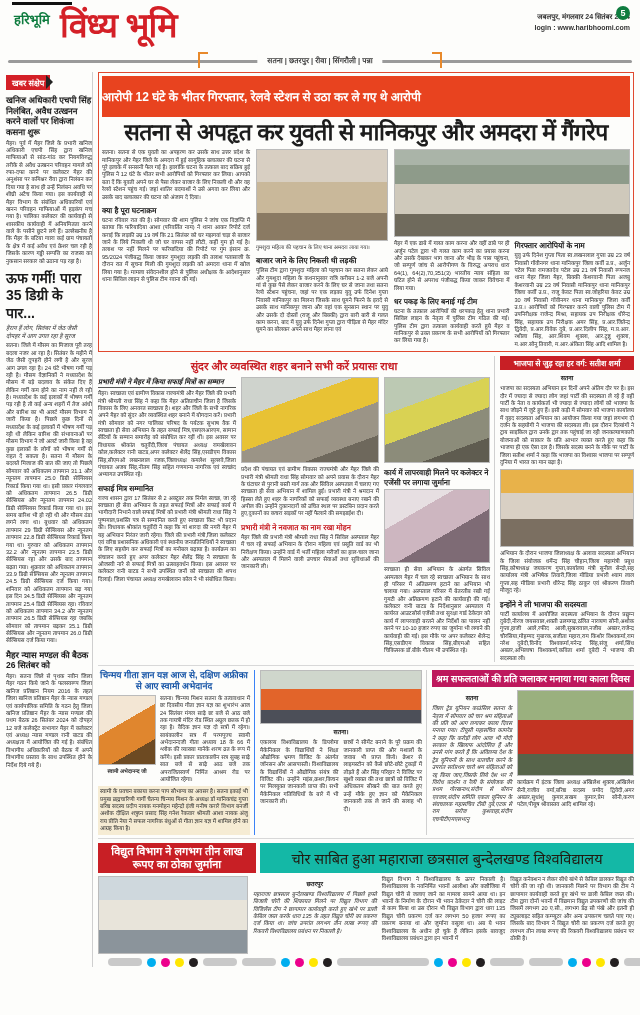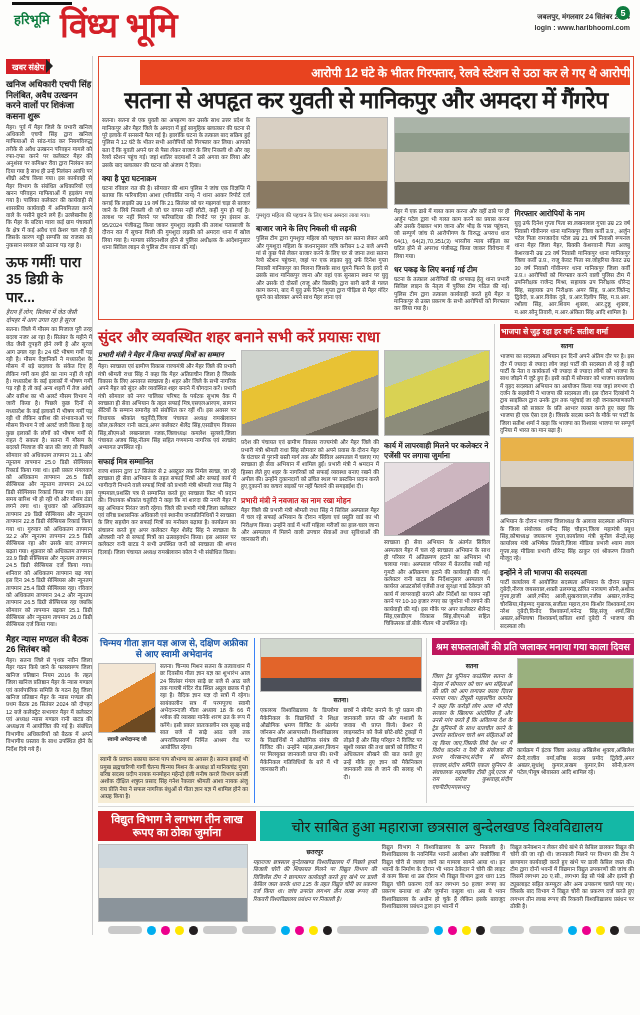--- a/index.html
+++ b/index.html
@@ -25,43 +25,43 @@
   .sidebar{width:86px;flex:none;border-right:1px solid #cfcfcf;padding-right:0;}
   .main{flex:1;min-width:0;}
   
   .sb-tag{background:#d42027;color:#fff;font-size:8px;font-weight:bold;padding:2px 6px;display:inline-block;position:relative;}
   .sb-tag:after{content:"";position:absolute;right:-10px;top:0;border:7px solid transparent;border-left-color:#222;}
   .sb-head{font-size:8.5px;font-weight:bold;line-height:1.25;margin:5px 0 2px 0;}
   .sb-deck{font-size:6px;font-style:italic;color:#333;margin:2px 0;}
   .tiny{font-size:5.6px;line-height:1.32;text-align:justify;color:#2a2a2a;}
   
   .lead{border:1.5px solid #e0492f;padding:3px;margin-bottom:4px;}
-  .kicker{background:#e8431f;color:#fff;font-size:12px;font-weight:bold;text-align:right;padding:4px 0;margin-left:38px;}
+  .kicker{background:#e8431f;color:#fff;font-size:12px;font-weight:bold;text-align:left;padding:12px 0;}
   .lead-headline{font-size:23px;font-weight:bold;text-align:center;line-height:1.1;margin:3px 0 4px 0;letter-spacing:-0.5px;}
   .lead-cols{display:flex;gap:6px;}
   .subhead{font-size:7.5px;font-weight:bold;margin:4px 0 2px 0;}
   .caption{font-size:5.4px;color:#333;margin:2px 0;}
   .photo{border:1px solid #bbb;box-sizing:border-box;}
   .ph-group{height:92px;background:linear-gradient(180deg,#d8cfc2 0 35%,#c9b89a 35% 70%,#8a7a63 70%);}
   .ph-shops{height:88px;background:linear-gradient(180deg,#aab4a8 0 18%,#8e9b8a 18% 40%,#cfc9bb 40% 75%,#6f6a5c 75%);}
   .ph-jcb{height:86px;background:linear-gradient(160deg,#cfd3cd 0 30%,#e8c234 30% 55%,#9b9486 55% 80%,#6e685c 80%);}
   .ph-tractor{height:86px;background:linear-gradient(160deg,#bcc9b3 0 30%,#d9d253 30% 55%,#8c8c7a 55% 80%,#5f5c50 80%);}
   .ph-baby{height:74px;background:linear-gradient(150deg,#e7dfe2 0 30%,#cdb6c0 30% 60%,#7e6b75 60%);}
   .ph-hall{height:78px;background:linear-gradient(180deg,#e8b24a 0 30%,#d9d0c4 30% 65%,#7b6f61 65%);}
   .ph-swami{height:70px;background:linear-gradient(150deg,#f3e6d4 0 40%,#e0862e 40% 75%,#6d4a22 75%);}
   .ph-students{height:54px;background:linear-gradient(180deg,#cfd6cc 0 35%,#e2642a 35% 75%,#4c4f58 75%);}
   .ph-flags{height:86px;background:linear-gradient(180deg,#9ab07e 0 35%,#c23322 35% 75%,#57644a 75%);}
   .ph-building{height:78px;background:linear-gradient(180deg,#cfd8dd 0 30%,#e8e4da 30% 70%,#8b949b 70%);}
   
   .mid-row{display:flex;gap:5px;border-bottom:1px solid #d8d8d8;padding-bottom:3px;}
   .city{flex:1;min-width:0;border-right:1px solid #d0d0d0;padding-right:4px;}
-  .city-headline{color:#c81f25;font-size:15px;font-weight:bold;margin:2px 0 4px 0;}
+  .city-headline{color:#c81f25;font-size:11px;font-weight:bold;text-align:center;margin:2px 0 4px 0;}
   .city-deck{font-size:7px;font-weight:bold;font-style:italic;border-bottom:1px solid #555;padding-bottom:1px;margin-bottom:2px;}
   .bjp{width:134px;flex:none;}
-  .bjp-headline{background:#c81f25;color:#fff;font-size:7.8px;font-weight:bold;text-align:left;padding:2px 1px;}
+  .bjp-headline{background:#c81f25;color:#fff;font-size:7.8px;font-weight:bold;text-align:center;padding:2px 1px;}
   .dateline{font-size:6.2px;font-weight:bold;text-align:center;margin:3px 0;}
   
   .low-row{display:flex;gap:5px;margin-top:4px;border-bottom:1px solid #d8d8d8;padding-bottom:3px;}
   .story-c{width:152px;flex:none;border-right:1px solid #3b82f6;padding-right:4px;}
   .story-e{width:162px;flex:none;border-right:1px solid #d0d0d0;padding-right:4px;}
   .story-s{flex:1;min-width:0;}
   .hl-blue{color:#1a57a8;font-size:9px;font-weight:bold;text-align:center;line-height:1.2;margin-bottom:3px;}
   .hl-blue.boxed{background:#fdf3d9;border:1px solid #e8d9a8;padding:2px;}
   .hl-green{background:#be185d;color:#fff;font-size:9.5px;font-weight:bold;text-align:center;padding:2px 0;margin-bottom:3px;}
   .cream{background:#f6ecd4;padding:2px;}
@@ -86,20 +86,26 @@
   <div class="topbar"></div>
   <div class="pagenum">5</div>
 
   <div class="header">
     <div class="logo-small">हरिभूमि</div>
     <div class="masthead">विंध्य भूमि</div>
     <div class="header-right">
       <div style="font-weight:bold;">जबलपुर, मंगलवार 24 सितंबर 2024</div>
       <div style="font-weight:bold;margin-top:3px;">login : www.haribhoomi.com</div>
     </div>
+  </div>
+  <div class="rule-row">
+    <div class="rule"></div>
+    <span class="bracket l"></span>
+    <span class="bracket r"></span>
+    <div class="regions">सतना | छतरपुर | रीवा | सिंगरौली | पन्ना</div>
   </div>
 
   <div class="content">
 
     <div class="sidebar">
       <div class="sb-tag">खबर संक्षेप</div>
       <div class="sb-head">खनिज अधिकारी एचपी सिंह निलंबित, अवैध उत्खनन करने वालों पर शिकंजा कसना शुरू</div>
       <div class="tiny">मैहर। पूर्व में मैहर जिले के प्रभारी खनिज अधिकारी एचपी सिंह द्वारा खनिज माफियाओं से सांठ-गांठ कर नियमविरुद्ध तरीके से अवैध उत्खनन परिवहन मामले को रफा-दफा करने पर कलेक्टर मैहर की अनुशंसा पर कमिश्नर रीवा द्वारा निलंबन कर दिया गया है साथ ही उन्हें निलंबन अवधि पर शीघ्री अटैच किया गया। इस कार्यवाही से मैहर विभाग के संबंधित अधिकारियों एवं खनन परिवहन माफियाओं में हड़कंप मच गया है। पालिका कलेक्टर की कार्यवाही से शासकीय कार्यवाही में अनियमितता करने वाले के पसीने छूटने लगे हैं। उल्लेखनीय है कि मैहर के बटिया ग्वारा कई ग्राम पंचायतों के क्षेत्र में कई अवैध एवं क्रेशर चल रही है जिसके कारण गड्ढी सम्पत्ति का राजस्व का नुकसान सरकार को उठाना पड़ रहा है।</div>
       <div class="sb-head" style="font-size:14px;">ऊफ गर्मी! पारा 35 डिग्री के पार...</div>
       <div class="sb-deck">हैरान हैं लोग, सितंबर में जेठ जैसी दोपहर में आग उगल रहा है सूरज</div>

